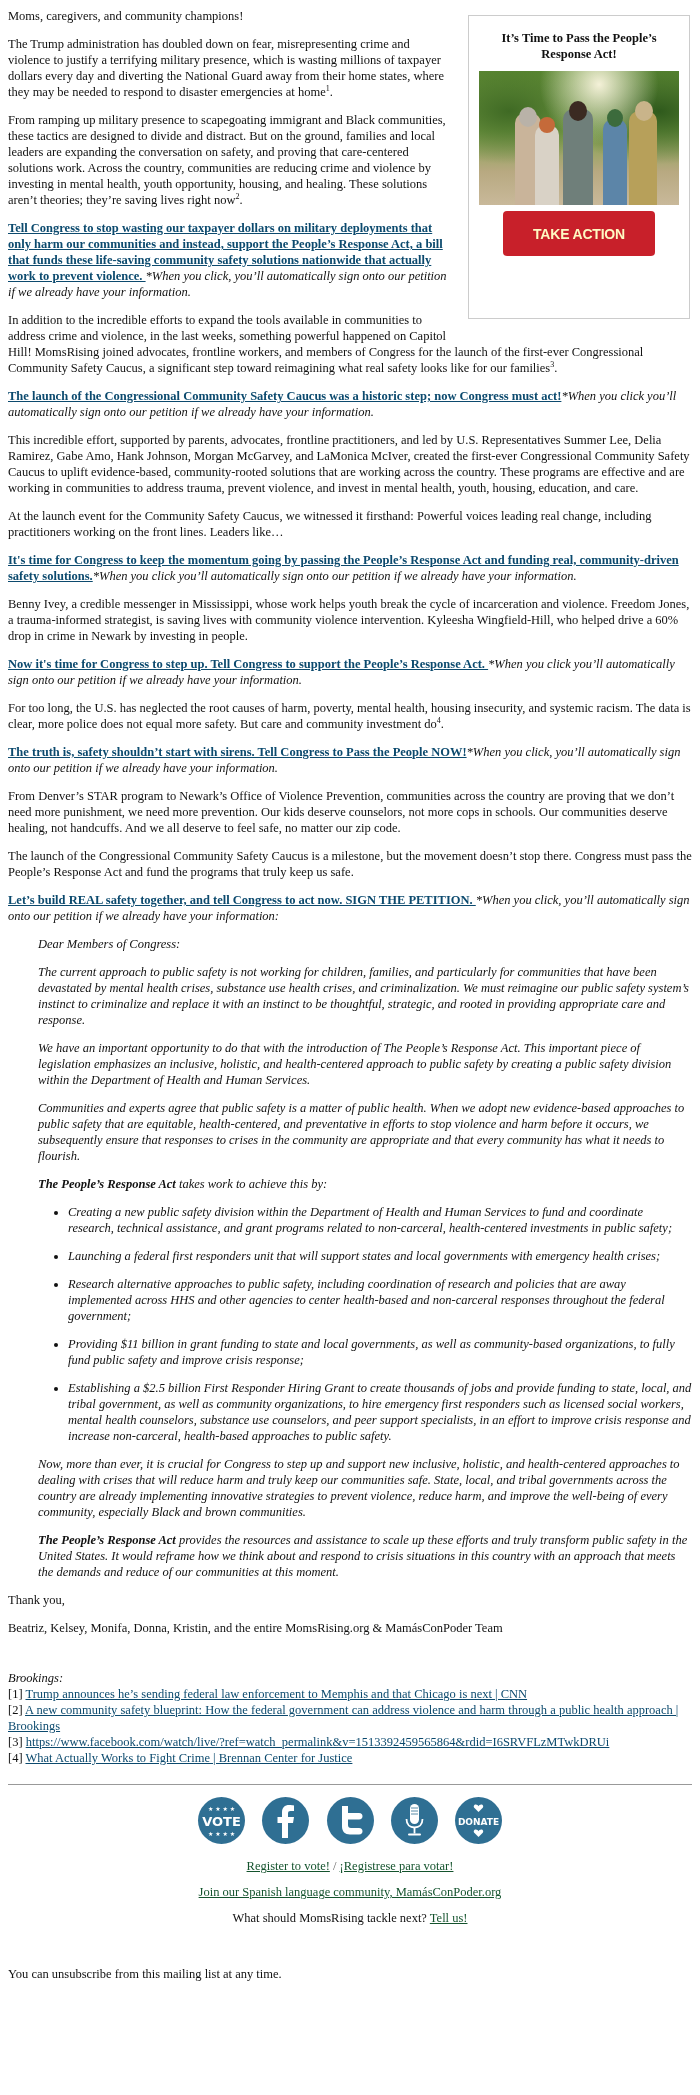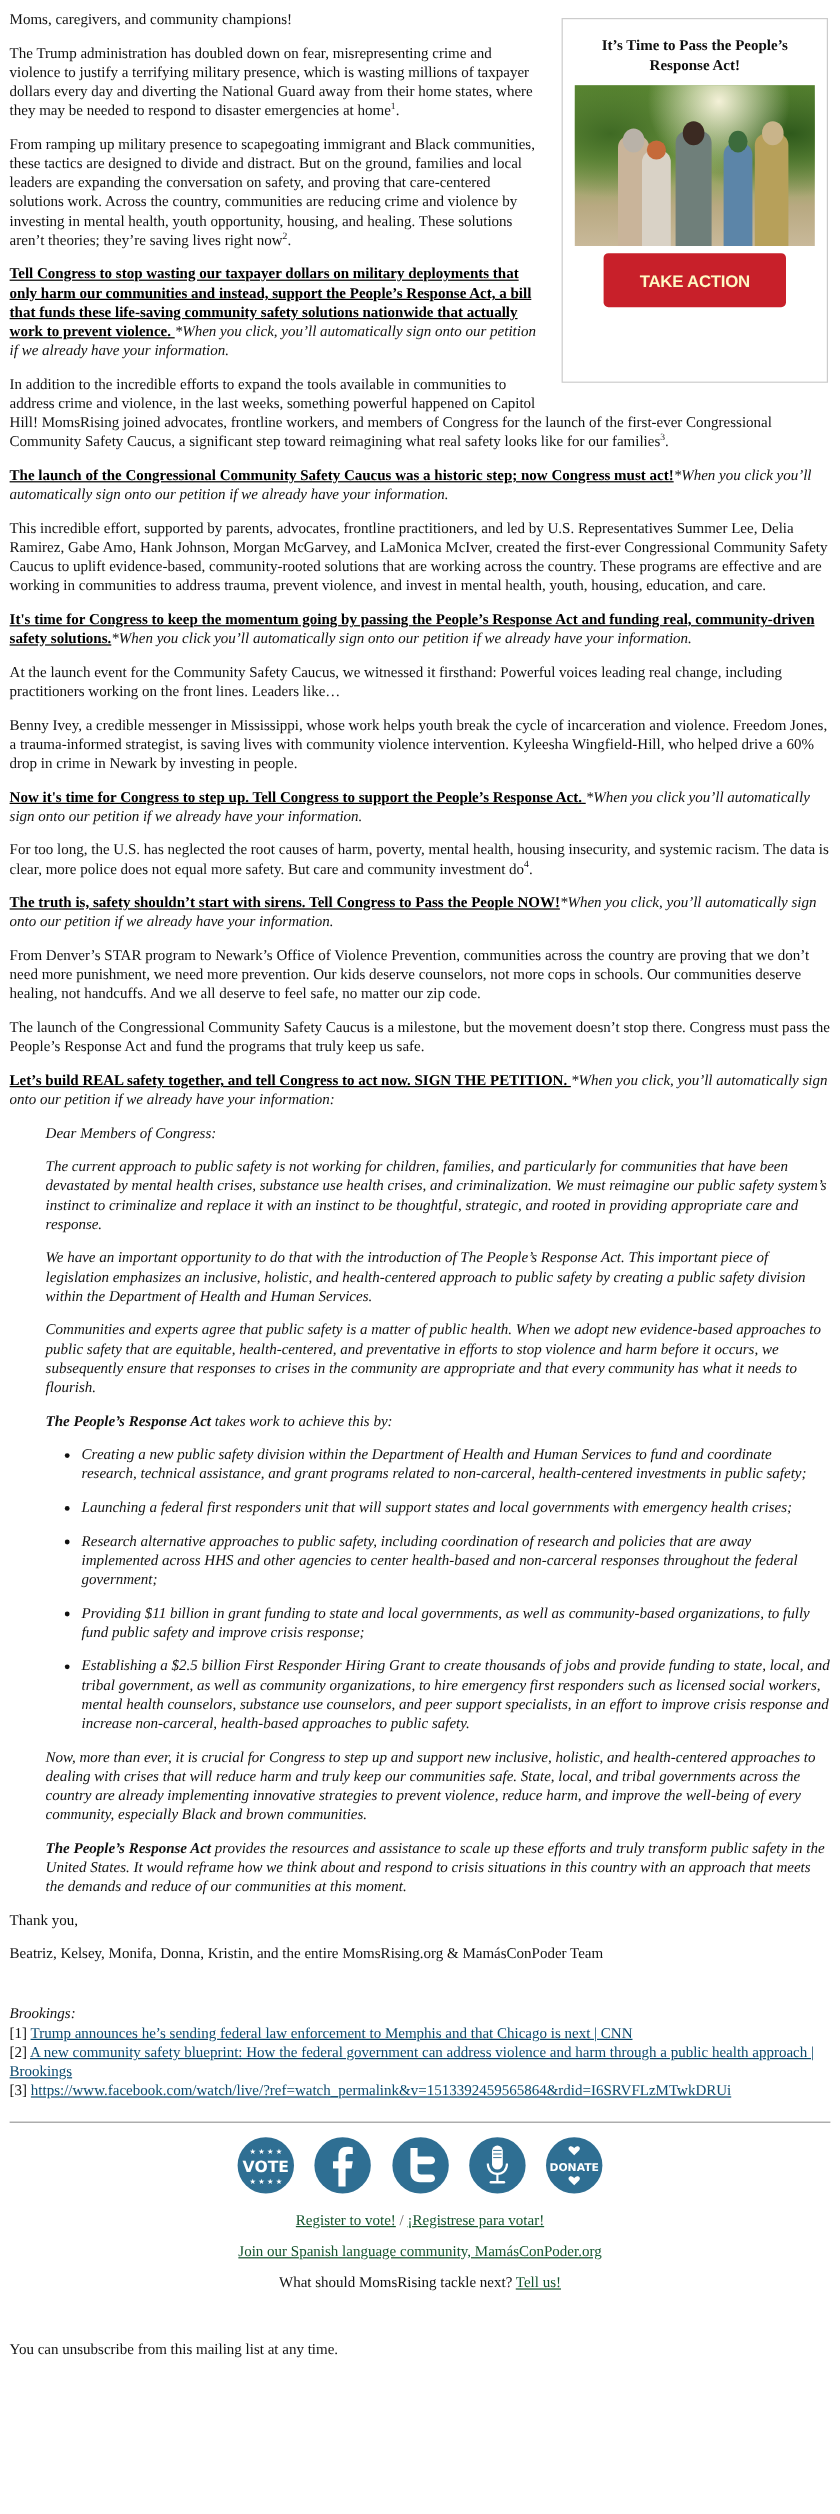--- a/index.html
+++ b/index.html
@@ -6,21 +6,21 @@
   body {
     width: 700px;
     font-family: "Liberation Serif", "DejaVu Serif", serif;
     font-size: 12.5px;
     line-height: 16px;
     color: #111111;
   }
   .page { position: relative; width: 700px; padding: 8px 8px 20px 8px; box-sizing: border-box; }
   p { margin: 0 0 12px 0; }
   a { color: #1a0dab; }
-  a.cta { color: #000000; font-weight: bold; text-decoration: underline; }
+  a.cta { color: #0c4a6e; font-weight: bold; text-decoration: underline; }
   .note { font-style: italic; }
   sup { font-size: 8px; line-height: 0; }
 
   .sidebar-box {
     float: right;
     width: 222px;
     height: 304px;
     margin: 7px 2px 10px 14px;
     border: 1px solid #cccccc;
     box-sizing: border-box;
@@ -106,23 +106,23 @@
   <p><span>From ramping up military presence to scapegoating immigrant and Black communities, these tactics are designed to divide and distract. But on the ground, families and local leaders are expanding the conversation on safety, and proving that care-centered solutions work. Across the country, communities are reducing crime and violence by investing in mental health, youth opportunity, housing, and healing. These solutions aren’t theories; they’re saving lives right now</span><sup>2</sup>.</p>
 
   <p><a href="#" class="cta">Tell Congress to stop wasting our taxpayer dollars on military deployments that only harm our communities and instead, support the People’s Response Act, a bill that funds these life-saving community safety solutions nationwide that actually work to prevent violence. </a><span class="note">*When you click, you’ll automatically sign onto our petition if we already have your information.</span></p>
 
   <p><span>In addition to the incredible efforts to expand the tools available in communities to address crime and violence, in the last weeks, something powerful happened on Capitol Hill! MomsRising joined advocates, frontline workers, and members of Congress for the launch of the first-ever Congressional Community Safety Caucus, a significant step toward reimagining what real safety looks like for our families</span><sup>3</sup>.</p>
 
   <p><a href="#" class="cta">The launch of the Congressional Community Safety Caucus was a historic step; now Congress must act!</a><span class="note">*When you click you’ll automatically sign onto our petition if we already have your information.</span></p>
 
   <p>This incredible effort, supported by parents, advocates, frontline practitioners, and led by U.S. Representatives Summer Lee, Delia Ramirez, Gabe Amo, Hank Johnson, Morgan McGarvey, and LaMonica McIver, created the first-ever Congressional Community Safety Caucus to uplift evidence-based, community-rooted solutions that are working across the country. These programs are effective and are working in communities to address trauma, prevent violence, and invest in mental health, youth, housing, education, and care.</p>
 
+  <p>At the launch event for the Community Safety Caucus, we witnessed it firsthand: Powerful voices leading real change, including practitioners working on the front lines. Leaders like…</p>
+
   <p><a href="#" class="cta">It's time for Congress to keep the momentum going by passing the People’s Response Act and funding real, community-driven safety solutions.</a><span class="note">*When you click you’ll automatically sign onto our petition if we already have your information.</span></p>
-
-  <p>At the launch event for the Community Safety Caucus, we witnessed it firsthand: Powerful voices leading real change, including practitioners working on the front lines. Leaders like…</p>
 
   <p>Benny Ivey, a credible messenger in Mississippi, whose work helps youth break the cycle of incarceration and violence. Freedom Jones, a trauma-informed strategist, is saving lives with community violence intervention. Kyleesha Wingfield-Hill, who helped drive a 60% drop in crime in Newark by investing in people.</p>
 
   <p><a href="#" class="cta">Now it's time for Congress to step up. Tell Congress to support the People’s Response Act. </a><span class="note">*When you click you’ll automatically sign onto our petition if we already have your information.</span></p>
 
   <p><span>For too long, the U.S. has neglected the root causes of harm, poverty, mental health, housing insecurity, and systemic racism. The data is clear, more police does not equal more safety. But care and community investment do</span><sup>4</sup>.</p>
 
   <p><a href="#" class="cta">The truth is, safety shouldn’t start with sirens. Tell Congress to Pass the People NOW!</a><span class="note">*When you click, you’ll automatically sign onto our petition if we already have your information.</span></p>
 
   <p>From Denver’s STAR program to Newark’s Office of Violence Prevention, communities across the country are proving that we don’t need more punishment, we need more prevention. Our kids deserve counselors, not more cops in schools. Our communities deserve healing, not handcuffs. And we all deserve to feel safe, no matter our zip code.</p>
@@ -149,20 +149,21 @@
   </div>
 
   <p>Thank you,</p>
   <p>Beatriz, Kelsey, Monifa, Donna, Kristin, and the entire MomsRising.org &amp; MamásConPoder Team</p>
 
   <div class="refs">
     <span class="ref-title">Brookings:</span>
     <div><span>[1] </span><a href="#">Trump announces he’s sending federal law enforcement to Memphis and that Chicago is next | CNN</a></div>
     <div><span>[2] </span><a href="#">A new community safety blueprint: How the federal government can address violence and harm through a public health approach | Brookings</a></div>
     <div><span>[3] </span><a href="#">https://www.facebook.com/watch/live/?ref=watch_permalink&amp;v=1513392459565864&amp;rdid=I6SRVFLzMTwkDRUi</a></div>
+    <div><span>[4] </span><a href="#">What Actually Works to Fight Crime | Brennan Center for Justice</a></div>
   </div>
 
   <hr class="divider">
 
   <div class="social">
     <a class="social-icon" href="#">
       <svg width="47" height="47" viewBox="0 0 47 47">
         <text x="23.5" y="29" text-anchor="middle" font-family="DejaVu Sans, sans-serif" font-weight="bold" font-size="13" fill="#fff">VOTE</text>
         <text x="23.5" y="14" text-anchor="middle" font-family="DejaVu Sans, sans-serif" font-size="6" fill="#fff">★ ★ ★ ★</text>
         <text x="23.5" y="39" text-anchor="middle" font-family="DejaVu Sans, sans-serif" font-size="6" fill="#fff">★ ★ ★ ★</text>

